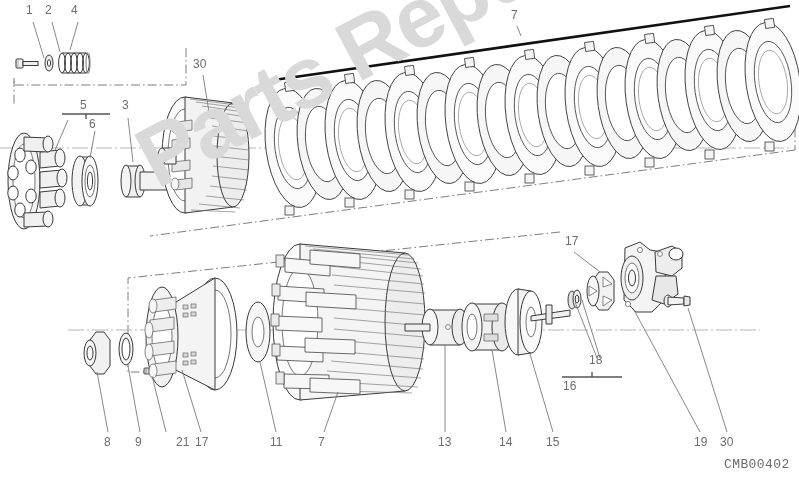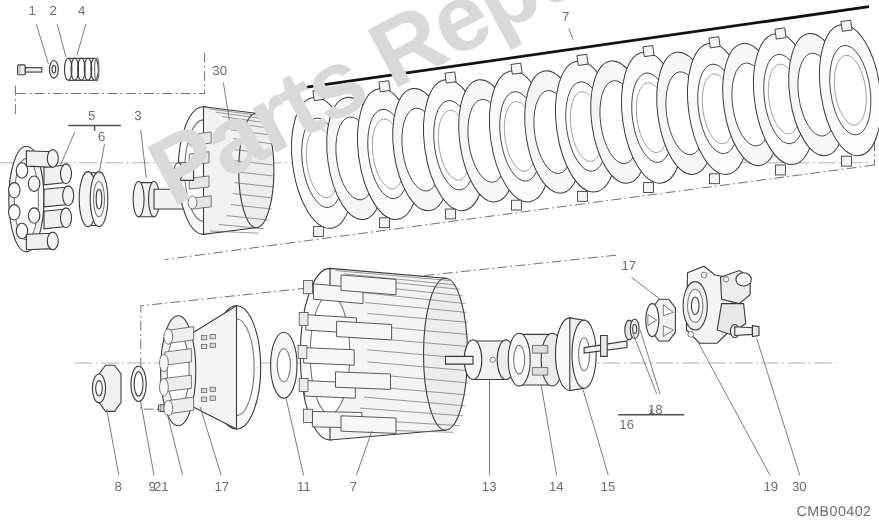--- a/index.html
+++ b/index.html
@@ -1,21 +1,21 @@
 <!DOCTYPE html>
 <html><head>
 <meta charset="utf-8">
 <style>
   html,body{margin:0;padding:0;background:#ffffff;}
   body{width:799px;height:479px;overflow:hidden;font-family:"Liberation Sans",sans-serif;}
   #stage{position:relative;width:799px;height:479px;background:#fff;overflow:hidden;}
   svg.layer{position:absolute;left:0;top:0;width:799px;height:479px;}
   .lbl{position:absolute;font-family:"Liberation Sans",sans-serif;font-size:12px;color:#6d6d6d;
        line-height:1;white-space:nowrap;user-select:none;}
-  .code{position:absolute;font-family:Liberation Sans, sans-serif;font-size:13px;color:#6b6b6b;letter-spacing:.4px;}
+  .code{position:absolute;font-family:Liberation Mono, monospace;font-size:13px;color:#6b6b6b;letter-spacing:.4px;}
   .wm{position:absolute;left:120px;top:120px;width:620px;height:300px;
       font-family:"Liberation Sans",sans-serif;font-size:86px;font-weight:bold;
       color:#d9d9d9;transform:rotate(-28deg);transform-origin:0 0;white-space:nowrap;
       letter-spacing:-2px;pointer-events:none;user-select:none;}
   .wmwrap{position:absolute;left:0;top:0;width:799px;height:479px;overflow:hidden;pointer-events:none;}
 </style>
 </head>
 <body>
 
 <div id="stage">
@@ -432,25 +432,25 @@
 
   <div class="lbl" style="left:26px;top:4px">1</div>
   <div class="lbl" style="left:45px;top:4px">2</div>
   <div class="lbl" style="left:71px;top:4px">4</div>
   <div class="lbl" style="left:511px;top:9px">7</div>
   <div class="lbl" style="left:193px;top:58px">30</div>
   <div class="lbl" style="left:80px;top:99px">5</div>
   <div class="lbl" style="left:89px;top:118px">6</div>
   <div class="lbl" style="left:122px;top:99px">3</div>
   <div class="lbl" style="left:565px;top:235px">17</div>
-  <div class="lbl" style="left:589px;top:366px">18</div>
+  <div class="lbl" style="left:589px;top:354px">18</div>
   <div class="lbl" style="left:563px;top:380px">16</div>
   <div class="lbl" style="left:104px;top:436px">8</div>
   <div class="lbl" style="left:135px;top:436px">9</div>
-  <div class="lbl" style="left:140px;top:436px">21</div>
+  <div class="lbl" style="left:176px;top:436px">21</div>
   <div class="lbl" style="left:195px;top:436px">17</div>
   <div class="lbl" style="left:270px;top:436px">11</div>
   <div class="lbl" style="left:318px;top:436px">7</div>
   <div class="lbl" style="left:438px;top:436px">13</div>
   <div class="lbl" style="left:499px;top:436px">14</div>
   <div class="lbl" style="left:546px;top:436px">15</div>
   <div class="lbl" style="left:694px;top:436px">19</div>
   <div class="lbl" style="left:720px;top:436px">30</div>
 
   <div class="code" style="left:724px;top:457px">CMB00402</div>

